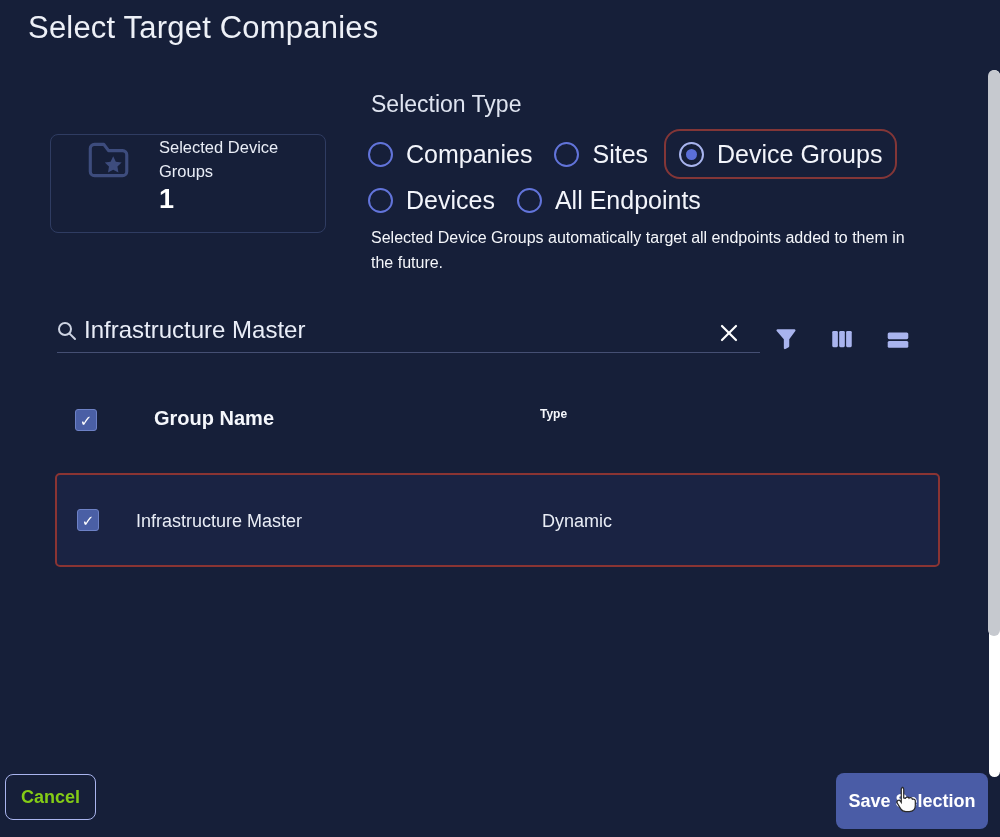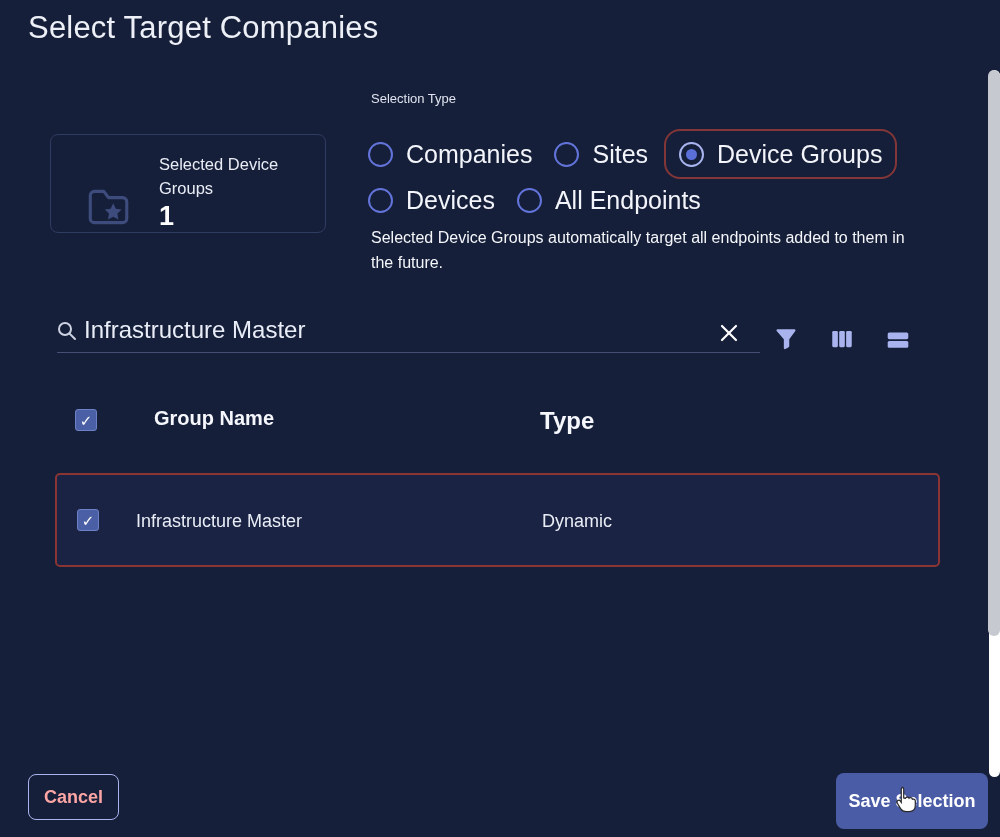--- a/index.html
+++ b/index.html
@@ -15,28 +15,28 @@
   
   .dialog-title{
     left:28px;top:10px;
     font-size:31px;font-weight:500;color:#edf0f7;letter-spacing:.2px;
   }
 
   
   .summary-card{
     left:50px;top:134px;width:276px;height:99px;
     border:1px solid #2f3c62;border-radius:8px;
-    display:flex;align-items:flex-end;box-sizing:border-box;padding-left:32px;
+    display:flex;align-items:flex-start;box-sizing:border-box;padding-left:32px;
   }
   .summary-card .cardtext{margin-left:26px;width:132px;}
   .summary-card .cardlabel{font-size:16.5px;line-height:24px;color:#e9edf6;}
   .summary-card .cardcount{font-size:27px;font-weight:700;color:#ffffff;margin-top:1px;}
 
   
-  .sel-type-label{left:371px;top:91px;font-size:13px;color:#dfe4f0;}
+  .sel-type-label{left:371px;top:91px;font-size:23px;color:#dfe4f0;}
   .radio-row{display:flex;}
   .radio-row-1{left:368px;top:129px;height:50px;}
   .radio-row-2{left:368px;top:179px;height:42px;}
   .radio-option{display:flex;align-items:center;cursor:default;}
   .radio-circle{
     width:25px;height:25px;border-radius:50%;
     border:2.5px solid #6274da;box-sizing:border-box;flex:0 0 auto;
     display:flex;align-items:center;justify-content:center;
   }
   .radio-option.selected .radio-circle{border-color:#a9b5ef;}
@@ -69,39 +69,38 @@
 
   
   .checkbox{
     width:22px;height:22px;border-radius:3px;background:#4a5fa5;
     border:1px solid #6d81c6;box-sizing:border-box;
     display:flex;align-items:center;justify-content:center;cursor:pointer;
   }
   .checkbox::after{content:"✓";color:#ffffff;font-size:15px;font-weight:700;line-height:1;}
   .header-checkbox{left:75px;top:409px;}
   .col-groupname{left:134px;top:407px;font-size:20px;font-weight:700;color:#f5f7fc;cursor:pointer;margin-left:20px;}
-  .col-type{left:540px;top:407px;font-size:24px;font-weight:700;color:#f5f7fc;cursor:pointer;}
+  .col-type{left:540px;top:407px;font-size:12px;font-weight:700;color:#f5f7fc;cursor:pointer;}
 
   .data-row{
     left:55px;top:473px;width:885px;height:94px;box-sizing:border-box;
     background:#1a2343;border:2px solid #8a3433;border-radius:5px;
     cursor:pointer;
   }
   .data-row .checkbox{position:absolute;left:20px;top:34px;}
   .cell-name{position:absolute;left:79px;top:36px;font-size:18px;color:#e9edf6;}
   .cell-type{position:absolute;left:485px;top:36px;font-size:18px;color:#e9edf6;}
 
   
   .cancel-button{
     left:5px;top:774px;width:91px;height:46px;box-sizing:border-box;
     border:1.5px solid #a9b4ee;border-radius:8px;background:transparent;
-    color:#fca5a5;font-size:18px;font-weight:700;
+    color:#84cc16;font-size:18px;font-weight:700;
     display:flex;align-items:center;justify-content:center;cursor:pointer;
     font-family:"Liberation Sans","DejaVu Sans",sans-serif;
-    margin-left:23px;
   }
   .save-button{
     left:836px;top:773px;width:152px;height:56px;box-sizing:border-box;
     border:none;border-radius:8px;background:#4a5ca6;
     color:#ffffff;font-size:18px;font-weight:700;
     display:flex;align-items:center;justify-content:center;cursor:pointer;
     font-family:"Liberation Sans","DejaVu Sans",sans-serif;
   }
 
   

